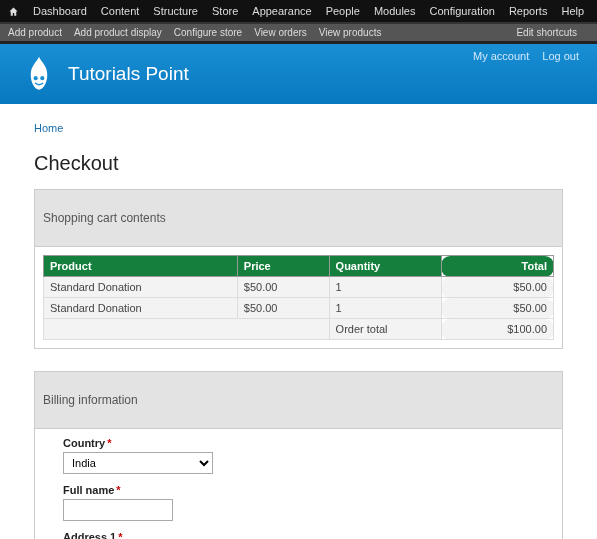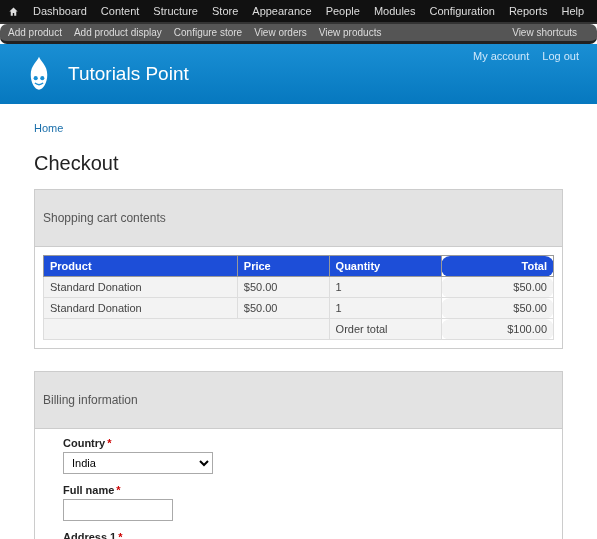--- a/index.html
+++ b/index.html
@@ -1,37 +1,37 @@
 <!DOCTYPE html>
 <html><head>
 <meta charset="utf-8">
 <style>
 * { box-sizing: border-box; margin: 0; padding: 0; }
 body { font-family: "Lucida Grande", Arial, sans-serif; font-size: 11px; background: #fff; }
 .admin-bar { background: #111; color: #ccc; height: 24px; display: flex; align-items: center; padding: 0 8px; border-bottom: 2px solid #333; }
 .admin-bar a { color: #ddd; text-decoration: none; margin-right: 14px; font-size: 11px; }
 .admin-bar .spacer { flex: 1; }
 .home-icon-svg { width: 11px; height: 11px; fill: #ddd; display: block; }
-.shortcut-bar { background: #555; color: #ccc; height: 20px; display: flex; align-items: center; padding: 0 8px; border-bottom: 3px solid #222; border-radius: 7px; }
+.shortcut-bar { background: #555; color: #ccc; height: 20px; display: flex; align-items: center; padding: 0 8px; border-bottom: 3px solid #222; }
 .shortcut-bar a { color: #ddd; text-decoration: none; margin-right: 12px; font-size: 10px; }
 .shortcut-bar .spacer { flex: 1; }
 .header { background: linear-gradient(#1a8fd4, #0678bf); height: 60px; display: flex; align-items: center; padding: 0 22px; position: relative; }
 .logo { width: 34px; height: 38px; margin-right: 12px; }
 .site-name { color: #fff; font-size: 19px; font-weight: normal; }
 .header-links { position: absolute; top: 6px; right: 18px; font-size: 11px; }
 .header-links a { color: #cfe8fb; text-decoration: none; margin-left: 10px; }
 .content { padding: 18px 34px 30px 34px; }
 .breadcrumb { color: #1a6fab; font-size: 11px; margin-bottom: 18px; }
 .breadcrumb a { color: #1a6fab; text-decoration: none; }
 h1.page-title { font-size: 20px; font-weight: normal; color: #222; margin-bottom: 14px; }
 .fieldset { border: 1px solid #ccc; margin-bottom: 22px; background: #fff; }
 .fieldset-legend { background: #e3e3e3; color: #555; font-size: 12px; padding: 21px 8px; border-bottom: 1px solid #ccc; }
 .fieldset-body { padding: 8px; }
 table.cart { width: 100%; border-collapse: collapse; font-size: 11px; }
-table.cart th { background: #1d4ed8; color: #fff; text-align: left; padding: 4px 6px; font-weight: bold; border: 1px solid #999; }
+table.cart th { background: #15803d; color: #fff; text-align: left; padding: 4px 6px; font-weight: bold; border: 1px solid #999; }
 table.cart th.right, table.cart td.right { text-align: right; border-radius: 9px; }
 table.cart td { background: #f3f3f3; padding: 4px 6px; border: 1px solid #ddd; color: #444; }
 .order-total-row td { background: #e3e3e3; font-weight: normal; }
 .form-item { margin-bottom: 10px; margin-left: 20px; }
 .form-item label { display: block; font-size: 11px; font-weight: bold; color: #222; margin-bottom: 3px; }
 .req { color: #c00; margin-left: 2px; }
 .form-item input[type=text], .form-item select { border: 1px solid #aaa; padding: 3px 4px; font-size: 11px; height: 22px; background: #fff; }
 .w-country { width: 150px; }
 .w-text { width: 110px; }
 </style>
@@ -58,21 +58,21 @@
 
 </div>
 
 <div class="shortcut-bar">
   <a href="#">Add product</a>
   <a href="#">Add product display</a>
   <a href="#">Configure store</a>
   <a href="#">View orders</a>
   <a href="#">View products</a>
   <span class="spacer"></span>
-  <a href="#">View shortcuts</a>
+  <a href="#">Edit shortcuts</a>
 </div>
 
 <div class="header">
   <svg class="logo" viewBox="0 0 40 46">
     <path fill="#ffffff" d="M20 2 C22 8 30 12 30 24 C30 34 25 42 20 42 C15 42 10 34 10 24 C10 12 18 8 20 2 Z"></path>
     <circle cx="16" cy="28" r="2.5" fill="#1a8fd4"></circle>
     <circle cx="24" cy="28" r="2.5" fill="#1a8fd4"></circle>
     <path d="M15 34 Q20 38 25 34" stroke="#1a8fd4" stroke-width="1.5" fill="none"></path>
   </svg>
   <span class="site-name">Tutorials Point</span>

